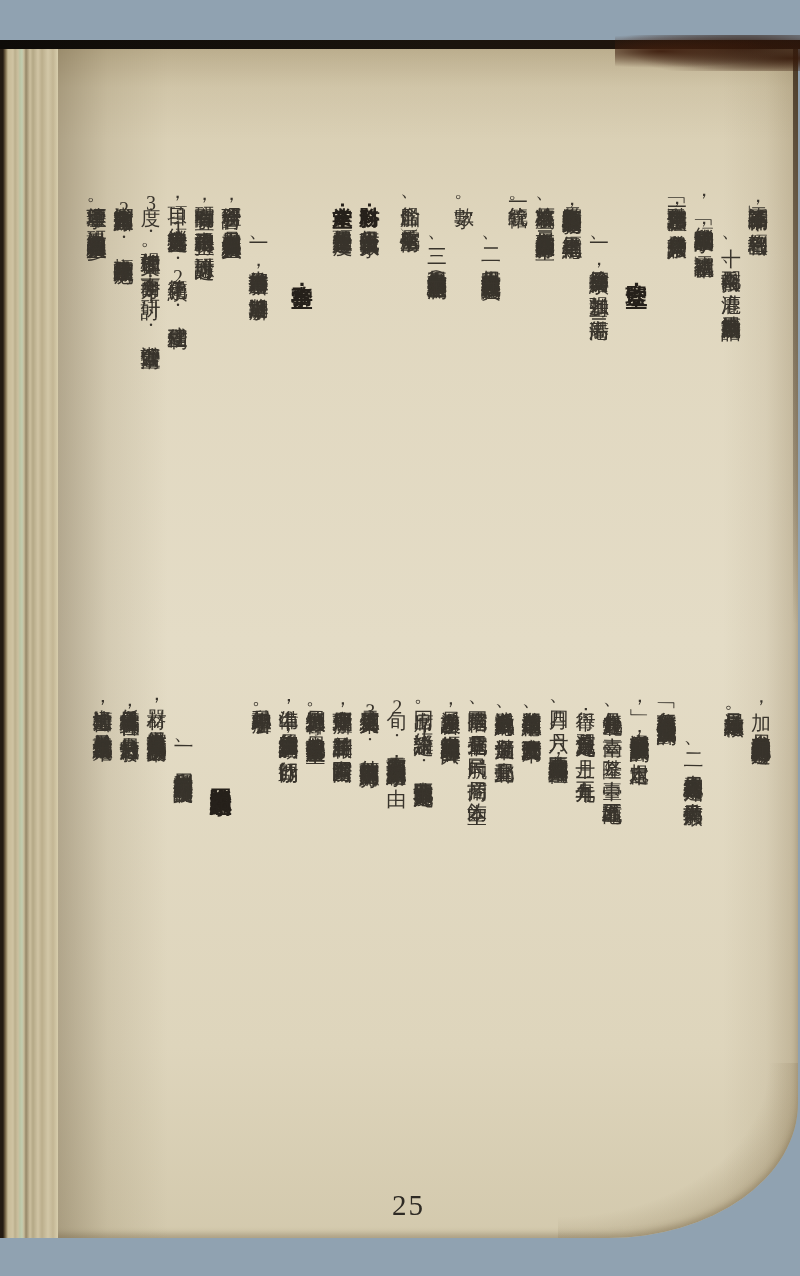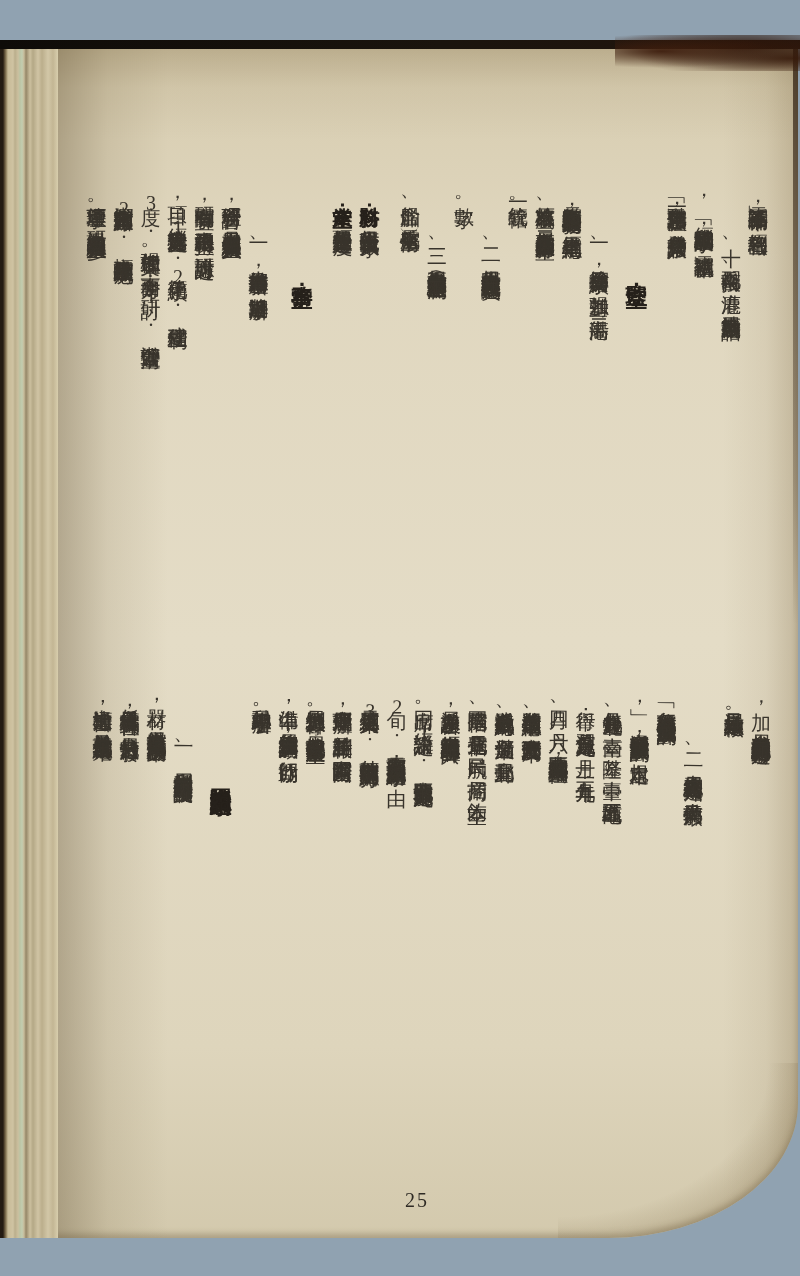--- a/index.html
+++ b/index.html
@@ -76,21 +76,21 @@
   .col b { font-weight: 700; color: #26211b; }
   .col.head {
     font-weight: 700; font-size: 21.5px; width: 25px; line-height: 25px;
     color: #26211b; letter-spacing: 1px;
   }
   .col.gapb { margin-right: 16px; }
   .col.gapa { margin-left: 10px; }
 
   .page-number {
     position: absolute; left: 392px; top: 1144px; width: 50px;
-    text-align: center; font-size: 20px; letter-spacing: 2px; color: #2e2a24;
+    text-align: left; font-size: 29px; letter-spacing: 2px; color: #2e2a24;
   }
 </style>
 </head>
 <body>
 
 <div class="book">
   <div class="edge-stack"></div>
   <div class="gutter-shade"></div>
   <div class="right-edge-shade"></div>
 

